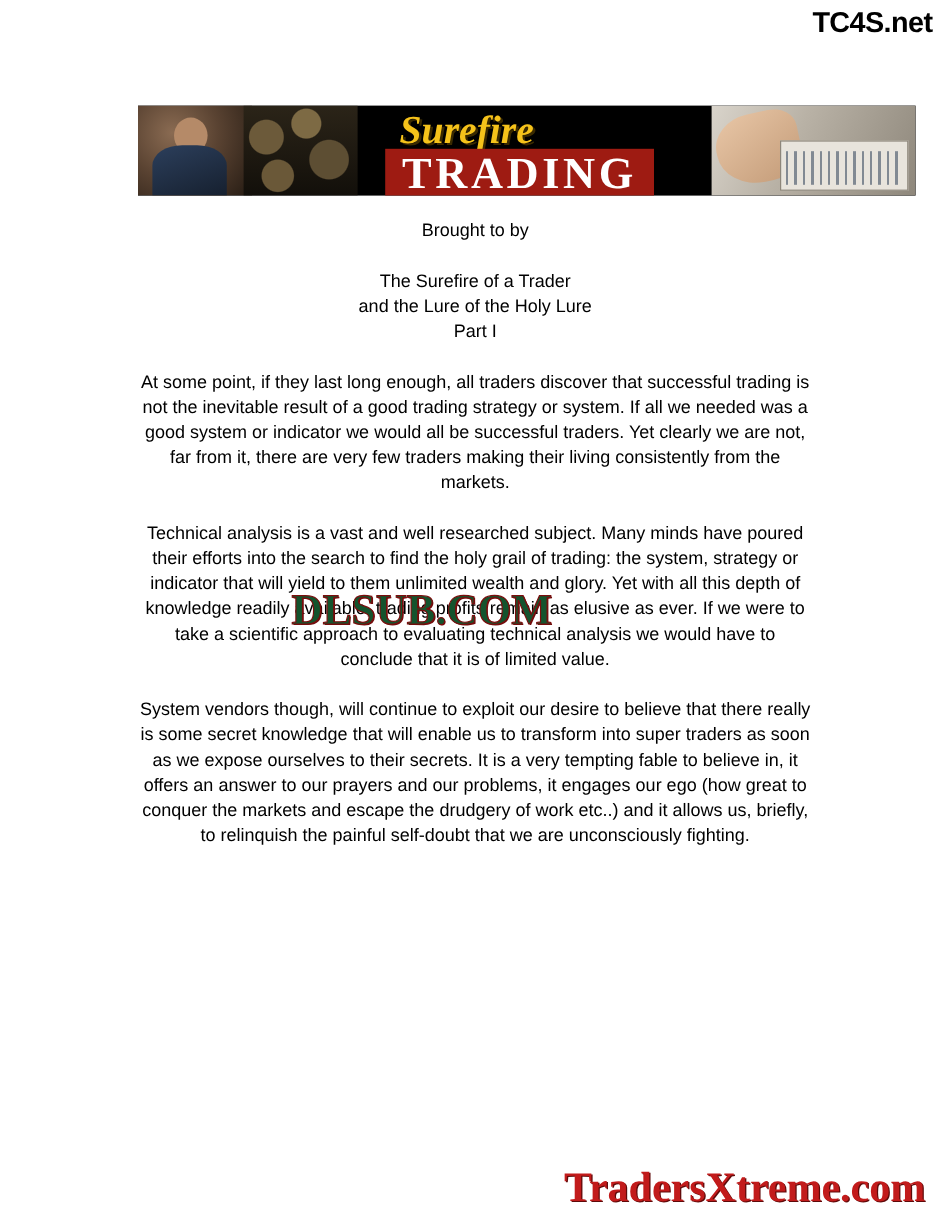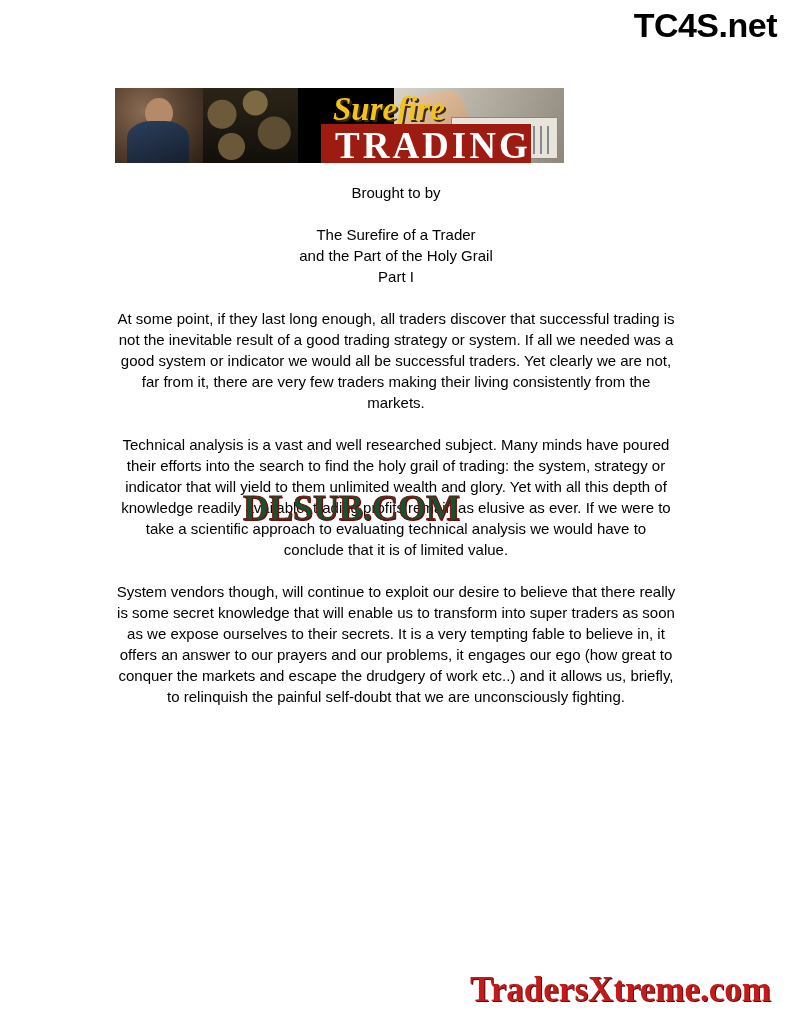--- a/index.html
+++ b/index.html
@@ -16,31 +16,31 @@
     overflow: hidden;
   }
 
   
   .tc4s {
     position: absolute;
     top: 6px;
     right: 14px;
     font-family: "Liberation Sans", sans-serif;
     font-weight: bold;
-    font-size: 34px;
+    font-size: 24px;
     letter-spacing: -0.5px;
     color: #000000;
   }
 
   
   .banner {
     position: absolute;
     left: 115px;
     top: 88px;
-    width: 449px;
+    width: 648px;
     height: 75px;
     background: #000000;
     overflow: hidden;
     border: 0;
   }
   .banner-photo-left {
     position: absolute;
     left: 0;
     top: 0;
     width: 95px;
@@ -141,21 +141,21 @@
   }
   .banner-trading {
     position: absolute;
     left: 56px;
     top: 36px;
     font-family: "Liberation Serif", serif;
     font-weight: bold;
     font-size: 37px;
     color: #ffffff;
     background: #9e1b12;
-    padding: 0 0 2px 14px;
+    padding: 0 14px 2px 14px;
     letter-spacing: 3px;
   }
 
   
   .doc {
     position: absolute;
     left: 115px;
     top: 182px;
     width: 562px;
     font-size: 15px;
@@ -223,21 +223,21 @@
   </div>
 </div>
 
 <div class="doc">
 
   <div class="centered">Brought to by</div>
 
   <div class="block-gap"></div>
 
   <div class="centered">The Surefire of a Trader</div>
-  <div class="centered">and the Part of the Holy Grail</div>
+  <div class="centered">and the Lure of the Holy Lure</div>
   <div class="centered">Part I</div>
 
   <div class="block-gap"></div>
 
   <p>At some point, if they last long enough, all traders discover that successful trading is not the inevitable result of a good trading strategy or system. If all we needed was a good system or indicator we would all be successful traders. Yet clearly we are not, far from it, there are very few traders making their living consistently from the markets.</p>
   <p>Technical analysis is a vast and well researched subject. Many minds have poured their efforts into the search to find the holy grail of trading: the system, strategy or indicator that will yield to them unlimited wealth and glory. Yet with all this depth of knowledge readily available, trading profits remain as elusive as ever. If we were to take a scientific approach to evaluating technical analysis we would have to conclude that it is of limited value.</p>
   <p class="tight">System vendors though, will continue to exploit our desire to believe that there really is some secret knowledge that will enable us to transform into super traders as soon as we expose ourselves to their secrets. It is a very tempting fable to believe in, it offers an answer to our prayers and our problems, it engages our ego (how great to conquer the markets and escape the drudgery of work etc..) and it allows us, briefly, to relinquish the painful self-doubt that we are unconsciously fighting.</p>
 </div>
 
 <div class="dlsub">DLSUB.COM</div>

